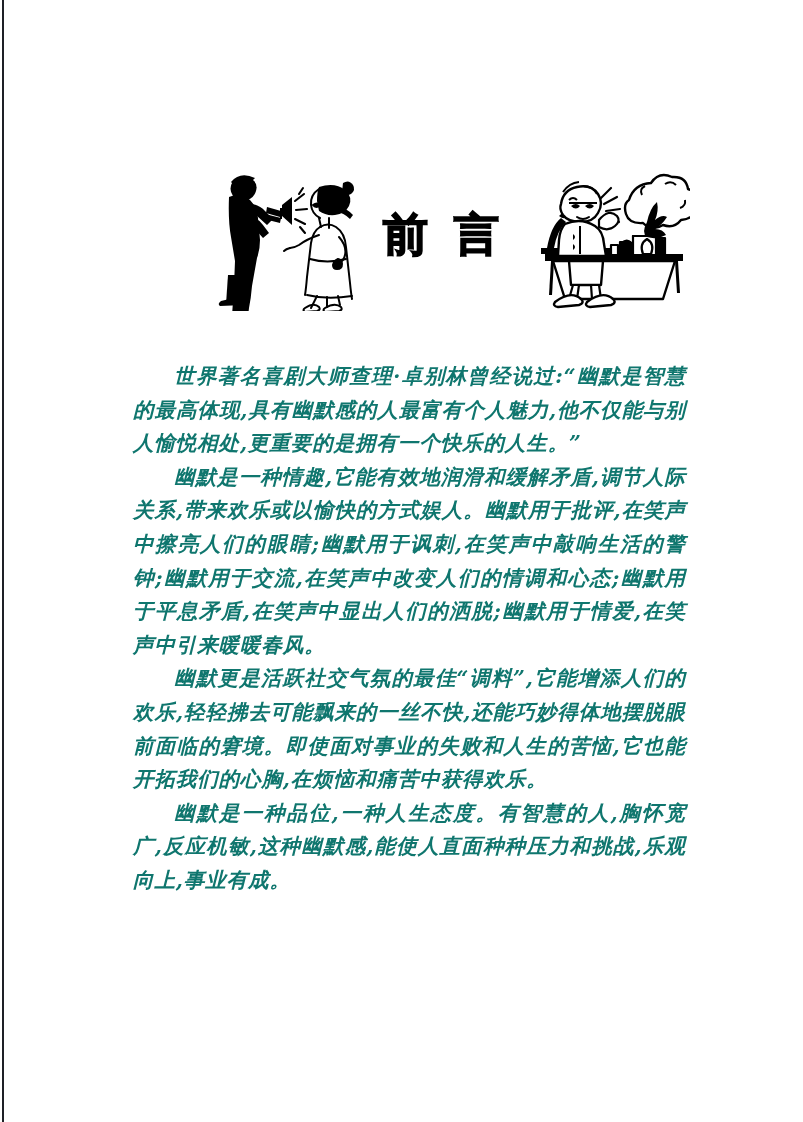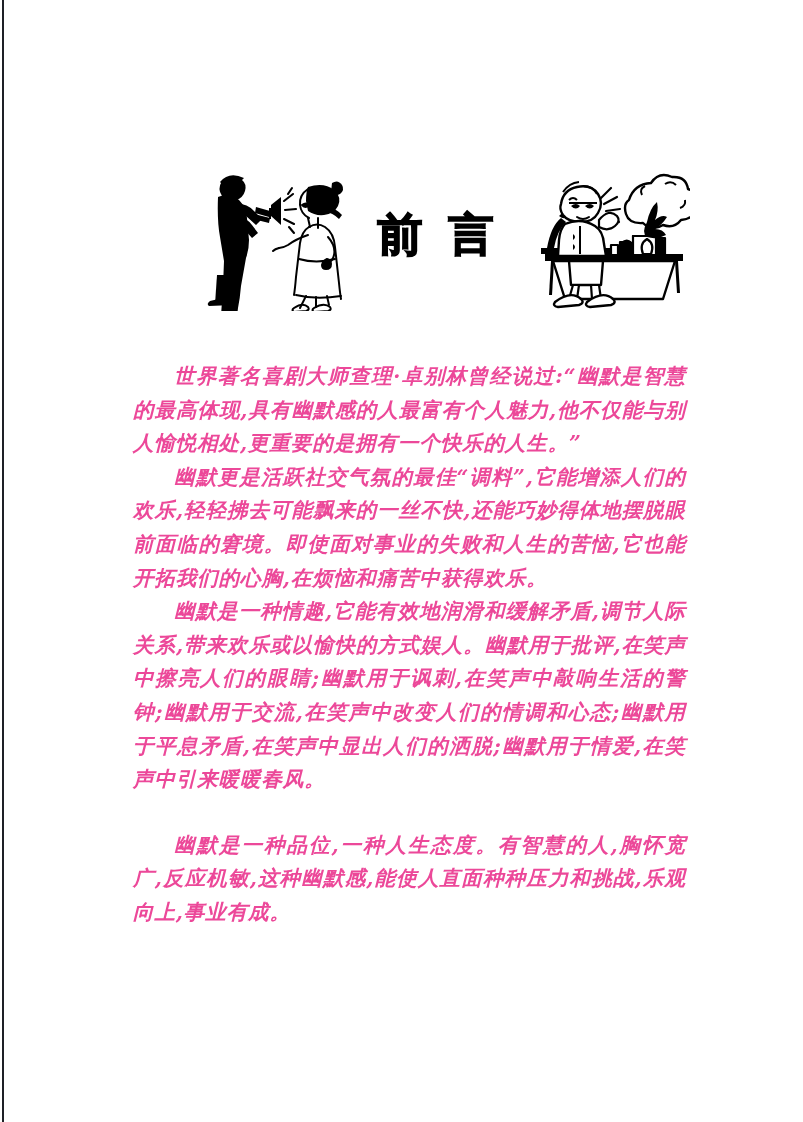--- a/index.html
+++ b/index.html
@@ -28,21 +28,21 @@
 
   
   .header-band {
     position: absolute;
     left: 190px;
     top: 162px;
     width: 500px;
     height: 150px;
     display: flex;
     align-items: center;
-    justify-content: space-between;
+    justify-content: flex-end;
   }
 
   .illus {
     display: block;
   }
   .illus-left  { width: 150px; height: 148px; margin-left: 6px; }
   .illus-right { width: 165px; height: 150px; margin-right: 0px; }
 
   .title {
     flex: 0 0 auto;
@@ -57,37 +57,37 @@
     -webkit-text-stroke: 1.6px #000;
     white-space: nowrap;
   }
 
   
   .body-text {
     position: absolute;
     left: 133px;
     top: 360px;
     width: 553px;
-    color: #ec4899;
+    color: #0f766e;
   }
 
   .para {
     margin: 0 0 0 0;
     text-indent: 2em;
     font-size: 20.5px;
     line-height: 33.6px;
     letter-spacing: 0.9px;
     text-align: justify;
     text-justify: inter-character;
     font-family: "DejaVu Serif", "Liberation Serif", serif;
     font-style: italic;
     font-weight: 600;
     word-break: break-all;
   }
-  .para:last-child { margin-bottom: 0; margin-top: 32px; }
+  .para:last-child { margin-bottom: 0; }
 </style>
 </head>
 <body>
 
 <div class="page">
 
   <div class="scan-edge"></div>
 
   <div class="header-band">
 
@@ -218,18 +218,18 @@
       <path d="M48 123 l6 0 l-2 14 l-8 0 z" fill="#ffffff" stroke="#000" stroke-width="2.2" stroke-linejoin="round"></path>
       <path d="M66 123 l8 0 l2 14 l-9 0 z" fill="#ffffff" stroke="#000" stroke-width="2.2" stroke-linejoin="round"></path>
 
       <path d="M30 140 q16 -12 26 -3 q4 4 -2 6 l-21 2 q-6 -1 -3 -5 z" fill="#ffffff" stroke="#000" stroke-width="2.4" stroke-linejoin="round"></path>
       <path d="M62 140 q16 -12 26 -3 q4 4 -2 6 l-21 2 q-6 -1 -3 -5 z" fill="#ffffff" stroke="#000" stroke-width="2.4" stroke-linejoin="round"></path>
     </svg>
   </div>
 
   <div class="body-text">
     <p class="para">世界著名喜剧大师查理·卓别林曾经说过:“幽默是智慧的最高体现,具有幽默感的人最富有个人魅力,他不仅能与别人愉悦相处,更重要的是拥有一个快乐的人生。”</p>
+    <p class="para">幽默是一种情趣,它能有效地润滑和缓解矛盾,调节人际关系,带来欢乐或以愉快的方式娱人。幽默用于批评,在笑声中擦亮人们的眼睛;幽默用于讽刺,在笑声中敲响生活的警钟;幽默用于交流,在笑声中改变人们的情调和心态;幽默用于平息矛盾,在笑声中显出人们的洒脱;幽默用于情爱,在笑声中引来暖暖春风。</p>
     <p class="para">幽默更是活跃社交气氛的最佳“调料”,它能增添人们的欢乐,轻轻拂去可能飘来的一丝不快,还能巧妙得体地摆脱眼前面临的窘境。即使面对事业的失败和人生的苦恼,它也能开拓我们的心胸,在烦恼和痛苦中获得欢乐。</p>
-    <p class="para">幽默是一种情趣,它能有效地润滑和缓解矛盾,调节人际关系,带来欢乐或以愉快的方式娱人。幽默用于批评,在笑声中擦亮人们的眼睛;幽默用于讽刺,在笑声中敲响生活的警钟;幽默用于交流,在笑声中改变人们的情调和心态;幽默用于平息矛盾,在笑声中显出人们的洒脱;幽默用于情爱,在笑声中引来暖暖春风。</p>
     <p class="para">幽默是一种品位,一种人生态度。有智慧的人,胸怀宽广,反应机敏,这种幽默感,能使人直面种种压力和挑战,乐观向上,事业有成。</p>
   </div>
 
 </div>
 
 </body></html>

